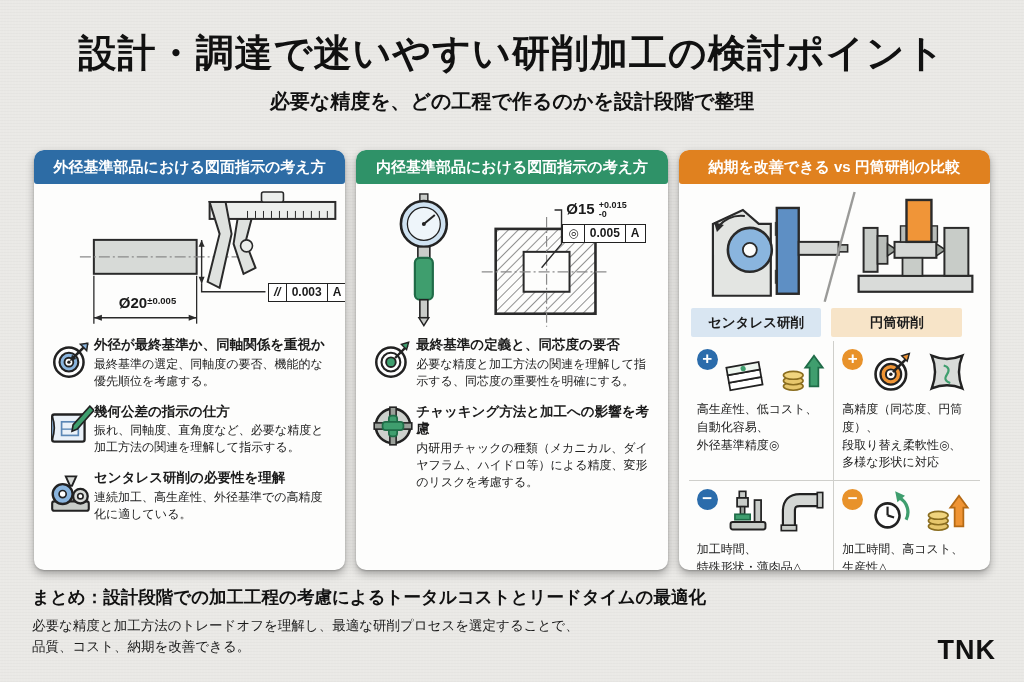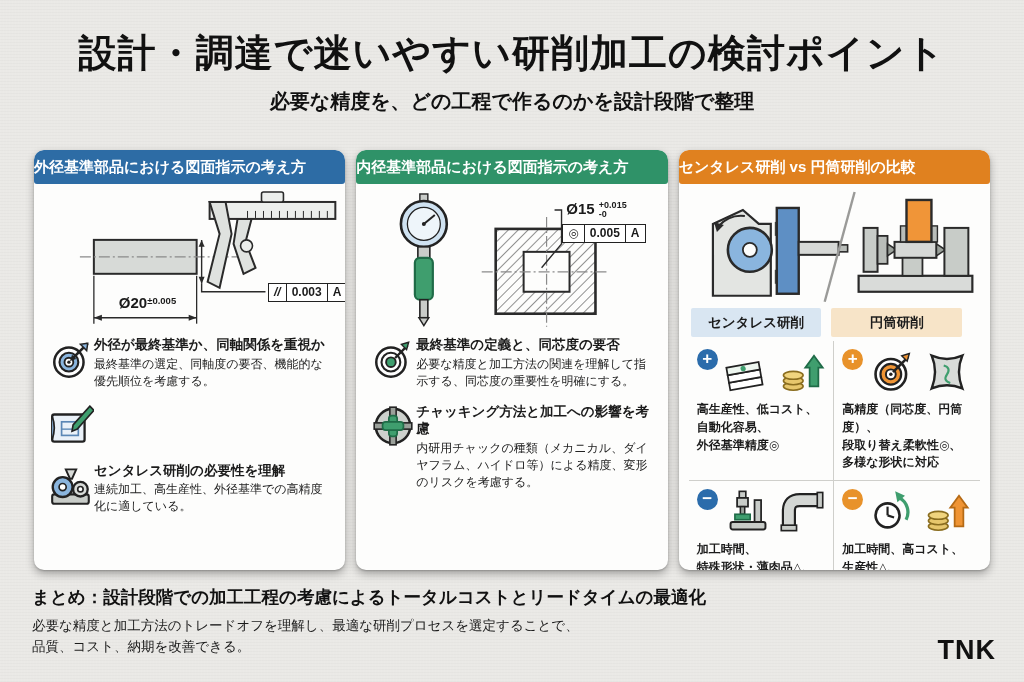--- a/index.html
+++ b/index.html
@@ -26,21 +26,21 @@
     text-align:center; font-size:20px; font-weight:700; color:#111;
   }
   
   .panels { position:absolute; top:150px; left:34px; width:956px; height:420px; display:flex; gap:11px; }
   .panel {
     flex:1 1 0; background:#fdfdfc; border-radius:10px;
     box-shadow:0 4px 9px rgba(0,0,0,0.30), 0 1px 2px rgba(0,0,0,0.18);
     overflow:hidden; position:relative;
   }
   .panel-header {
-    height:34px; line-height:34px; text-align:left;
+    height:34px; line-height:34px; text-align:center;
     color:#fff; font-size:15px; font-weight:700; border-radius:9px 9px 3px 3px;
   }
   .panel-header.blue   { background:#2d6ca5; }
   .panel-header.green  { background:#2f9268; }
   .panel-header.orange { background:#e0811f; }
 
   .diagram { position:relative; width:100%; height:150px; }
   .diagram svg { position:absolute; inset:0; }
 
   
@@ -66,21 +66,21 @@
   .cmp-head.orange { background:#f7e4c8; }
   .cmp-table { display:grid; grid-template-columns:1fr 1fr; margin:4px 10px 0 10px; }
   .cmp-cell { padding:6px 6px 8px 8px; }
   .cmp-cell.l { border-right:1px solid #cfcfcb; }
   .cmp-cell.top { border-bottom:1px solid #cfcfcb; }
   .cell-icons { display:flex; align-items:center; gap:6px; height:52px; margin-bottom:2px; }
   .badge { width:21px; height:21px; border-radius:50%; color:#fff; text-align:center;
            font-size:17px; font-weight:900; line-height:20px; flex:0 0 21px; align-self:flex-start; margin-top:2px; }
   .badge.blue { background:#2b6cab; }
   .badge.orange { background:#e8922a; }
-  .cell-text { font-size:12px; font-weight:700; line-height:1.48; white-space:pre-line; }
+  .cell-text { font-size:12px; font-weight:400; line-height:1.48; white-space:pre-line; }
 
   
   .summary { position:absolute; left:32px; top:585px; width:700px; }
   .summary-title { font-size:17.5px; font-weight:800; color:#111; }
   .summary-body { margin-top:7px; font-size:13.5px; font-weight:500; line-height:1.55; white-space:pre-line; }
   .brand { position:absolute; right:28px; bottom:16px; display:flex; align-items:baseline; }
   .brand-logo { font-size:27px; font-weight:900; letter-spacing:1px; color:#111; }
   .brand-company { font-size:16.5px; font-weight:800; color:#111; }
 </style>
 </head>
@@ -166,20 +166,24 @@
         <div class="bullet">
           <span class="bullet-icon">
             <svg viewBox="0 0 44 44" width="46" height="46">
               <rect x="4" y="11" width="31" height="26" rx="2" fill="#eaf1f8" stroke="#222" stroke-width="2.2"></rect>
               <path d="M4 13 q4 10 0 22" fill="#8ab5de" stroke="#222" stroke-width="1.6"></path>
               <rect x="13" y="18" width="16" height="13" fill="none" stroke="#5b87b5" stroke-width="1.6"></rect>
               <line x1="13" y1="25" x2="29" y2="25" stroke="#5b87b5" stroke-width="1.3"></line>
               <polygon points="40,3 44,7 28,25 23,27 24,21" fill="#3f9e6e" stroke="#222" stroke-width="1.6"></polygon>
             </svg>
           </span>
+          <div class="bullet-text">
+            <div class="bullet-title">幾何公差の指示の仕方</div>
+            <div class="bullet-desc">振れ、同軸度、直角度など、必要な精度と加工方法の関連を理解して指示する。</div>
+          </div>
         </div>
         <div class="bullet">
           <span class="bullet-icon">
             <svg viewBox="0 0 44 44" width="46" height="46">
               <polygon points="17,7 27,7 23,16 21,16" fill="#d8dbd8" stroke="#222" stroke-width="1.8"></polygon>
               <rect x="4" y="31" width="35" height="9" rx="2" fill="#c8ccc8" stroke="#222" stroke-width="2"></rect>
               <circle cx="14" cy="24" r="9.5" fill="#8ab5de" stroke="#222" stroke-width="2.2"></circle>
               <circle cx="14" cy="24" r="3.4" fill="#fff" stroke="#222" stroke-width="1.6"></circle>
               <circle cx="31" cy="26" r="7" fill="#d8dbd8" stroke="#222" stroke-width="2.2"></circle>
               <circle cx="31" cy="26" r="2.6" fill="#fff" stroke="#222" stroke-width="1.6"></circle>
@@ -265,21 +269,21 @@
           </span>
           <div class="bullet-text">
             <div class="bullet-title">チャッキング方法と加工への影響を考慮</div>
             <div class="bullet-desc">内研用チャックの種類（メカニカル、ダイヤフラム、ハイドロ等）による精度、変形のリスクを考慮する。</div>
           </div>
         </div>
       </div>
     </section>
 
     <section class="panel">
-      <div class="panel-header orange">センタレス研削 vs 円筒研削の比較</div>
+      <div class="panel-header orange">納期を改善できる vs 円筒研削の比較</div>
 
       <div class="diagram" style="height:122px;">
         <svg viewBox="0 0 312 122">
 
           <polygon points="34,40 64,26 80,40 92,40 92,112 34,112" fill="#e3e5e2" stroke="#2a2a2a" stroke-width="2.2"></polygon>
           <path d="M40 42 A30 30 0 0 1 66 32" fill="none" stroke="#2a2a2a" stroke-width="2"></path>
           <polygon points="38,48 35,38 45,41" fill="#2a2a2a"></polygon>
           <circle cx="71" cy="66" r="22" fill="#8ab5de" stroke="#2a2a2a" stroke-width="2.6"></circle>
           <circle cx="71" cy="66" r="7" fill="#fdfdfc" stroke="#2a2a2a" stroke-width="1.8"></circle>
           <rect x="96" y="38" width="7" height="14" fill="#4a4f4a"></rect>

